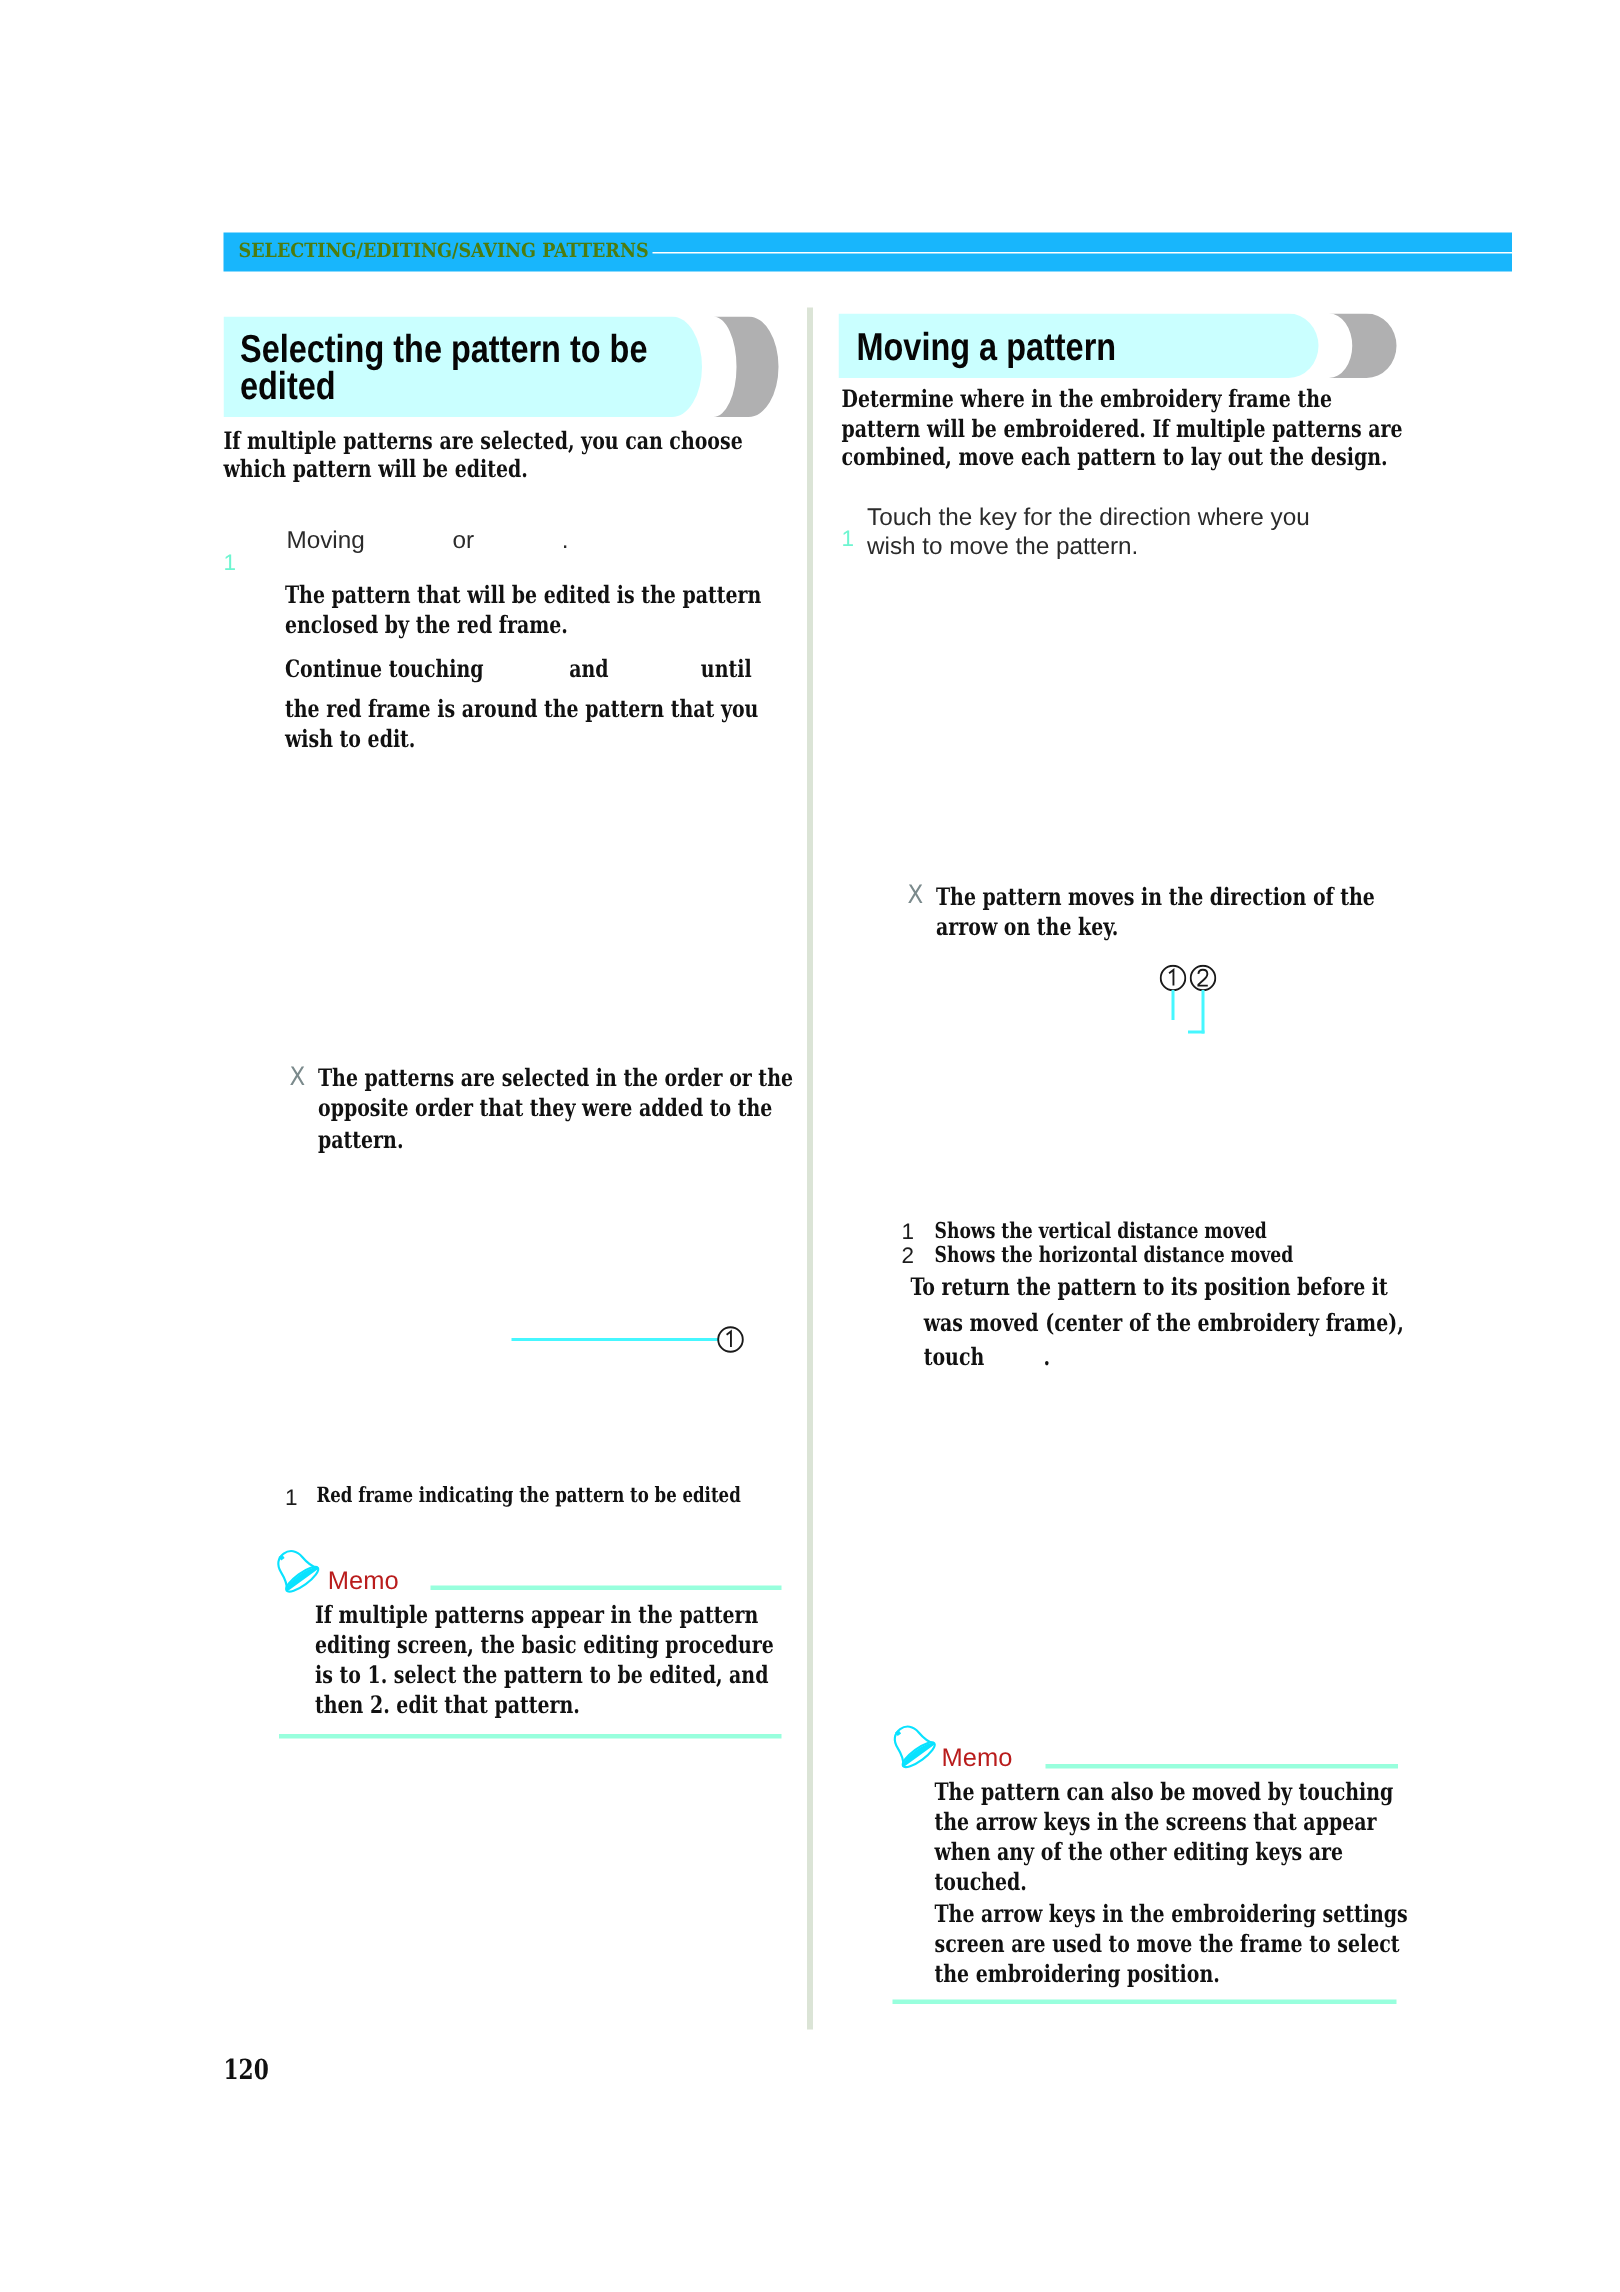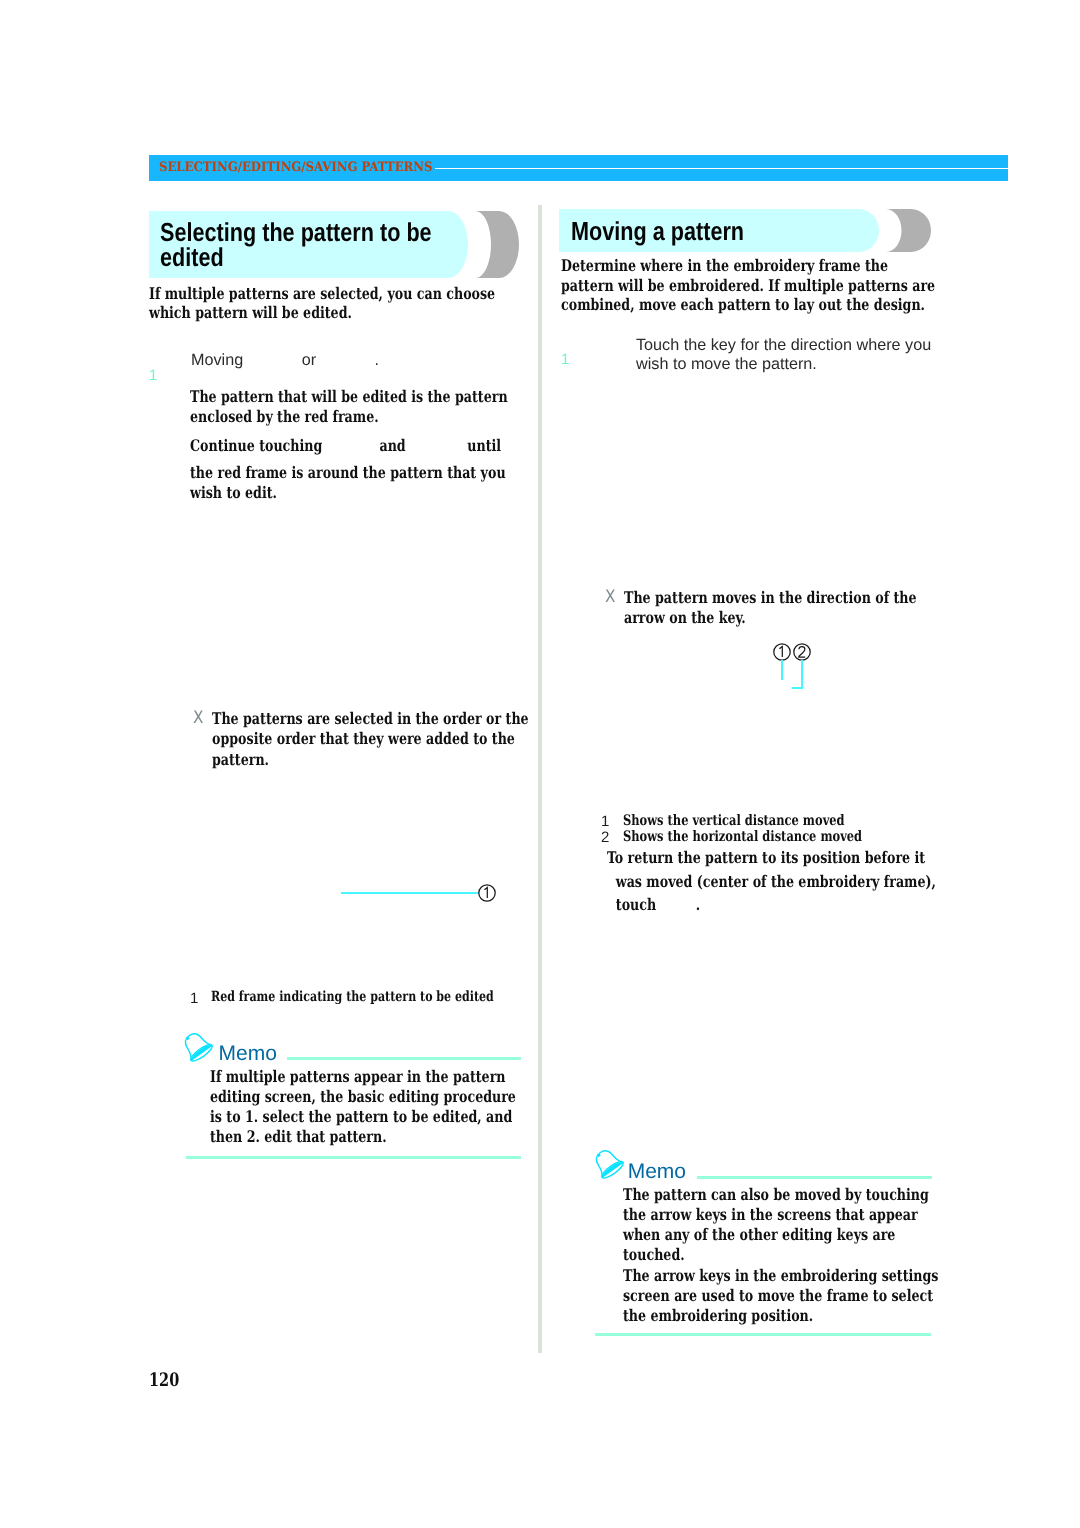--- a/index.html
+++ b/index.html
@@ -5,21 +5,21 @@
   html,body{margin:0;padding:0;background:#fff;}
   body{width:1080px;height:1528px;overflow:hidden;position:relative;
        font-family:"Liberation Sans",sans-serif;
        -webkit-font-smoothing:antialiased;
        text-rendering:geometricPrecision;}
   .abs{position:absolute;}
 
   
   #runhead-bar{left:149px;top:155px;width:859px;height:26px;background:#18b6fc;}
   #runhead-rule{left:435px;top:167.5px;width:573px;height:1.6px;background:#ffffff;}
-  #runhead-text{left:159px;top:158px;color:#c2410c;
+  #runhead-text{left:159px;top:158px;color:#4d7c0f;
       font-family:"DejaVu Serif Condensed","DejaVu Serif",serif;
       font-weight:bold;font-size:13px;line-height:19px;white-space:nowrap;}
 
   
   .head-title{position:absolute;font-family:"Liberation Sans",sans-serif;font-weight:bold;
       color:#060606;white-space:pre;transform:scaleX(0.832);transform-origin:left top;
       font-size:26px;line-height:25px;}
 
   
   #colrule{left:538px;top:205px;width:3.8px;height:1148px;background:#dbe4d6;}
@@ -37,22 +37,22 @@
   .xmark{position:absolute;color:#7b8a8c;
       font-family:"DejaVu Sans Condensed","DejaVu Sans",sans-serif;
       font-size:17px;line-height:19.5px;}
 
   
   .cnum-d{fill:none;stroke:#1a1a1a;stroke-width:1.25;stroke-linecap:butt;stroke-linejoin:miter;}
   .lead{position:absolute;background:#46f7ff;}
 
   
   .memo-rule{position:absolute;height:2.6px;background:#98ffdd;}
-  .memo-label{position:absolute;font-family:"Liberation Sans",sans-serif;color:#0369a1;
-      font-size:21px;line-height:23px;}
+  .memo-label{position:absolute;font-family:"Liberation Sans",sans-serif;color:#b91c1c;
+      font-size:17px;line-height:23px;}
   .memo-bell{position:absolute;}
 
   .capnum{position:absolute;font-family:"Liberation Sans",sans-serif;color:#1d1d1d;
       font-size:15px;line-height:17px;}
   #pageno{position:absolute;left:149px;top:1371px;
       font-family:"DejaVu Serif Condensed","DejaVu Serif",serif;
       font-weight:bold;font-size:18.5px;line-height:20px;color:#111;
       transform:scaleX(0.87);transform-origin:left top;}
 </style>
 </head>
@@ -117,21 +117,21 @@
   <path d="M327 0 H352 a20,21.5 0 0 1 0,43 H327 a15.5,21.5 0 0 0 0,-43 Z" fill="#b0b0b1"></path>
   <path d="M0 0 H300 a20,21.5 0 0 1 0,43 H0 Z" fill="#caffff"></path>
 </svg>
 <div class="head-title" style="left:571.3px;top:218.5px;">Moving a pattern</div>
 
 <div class="bb" style="left:560.5px;top:256px;">Determine where in the embroidery frame the
 pattern will be embroidered. If multiple patterns are
 combined, move each pattern to lay out the design.</div>
 
 <div class="stepnum" style="left:561px;top:350.5px;">1</div>
-<div class="br" style="left:636px;top:336px;">Touch the key for the direction where you
+<div class="br" style="left:578px;top:336px;">Touch the key for the direction where you
 wish to move the pattern.</div>
 
 <div class="xmark" style="left:605px;top:588px;">X</div>
 <div class="bb" style="left:624px;top:588px;line-height:19.7px;">The pattern moves in the direction of the
 arrow on the key.</div>
 
 <svg class="abs" style="left:773px;top:643px;" width="18" height="18" viewBox="0 0 18 18">
   <title>①</title>
   <circle cx="9" cy="9" r="8.2" fill="#fff" stroke="#1a1a1a" stroke-width="1.25"></circle>
   <path class="cnum-d" d="M6.4 5.8 L9.3 3.6 L9.3 14.0"></path>

